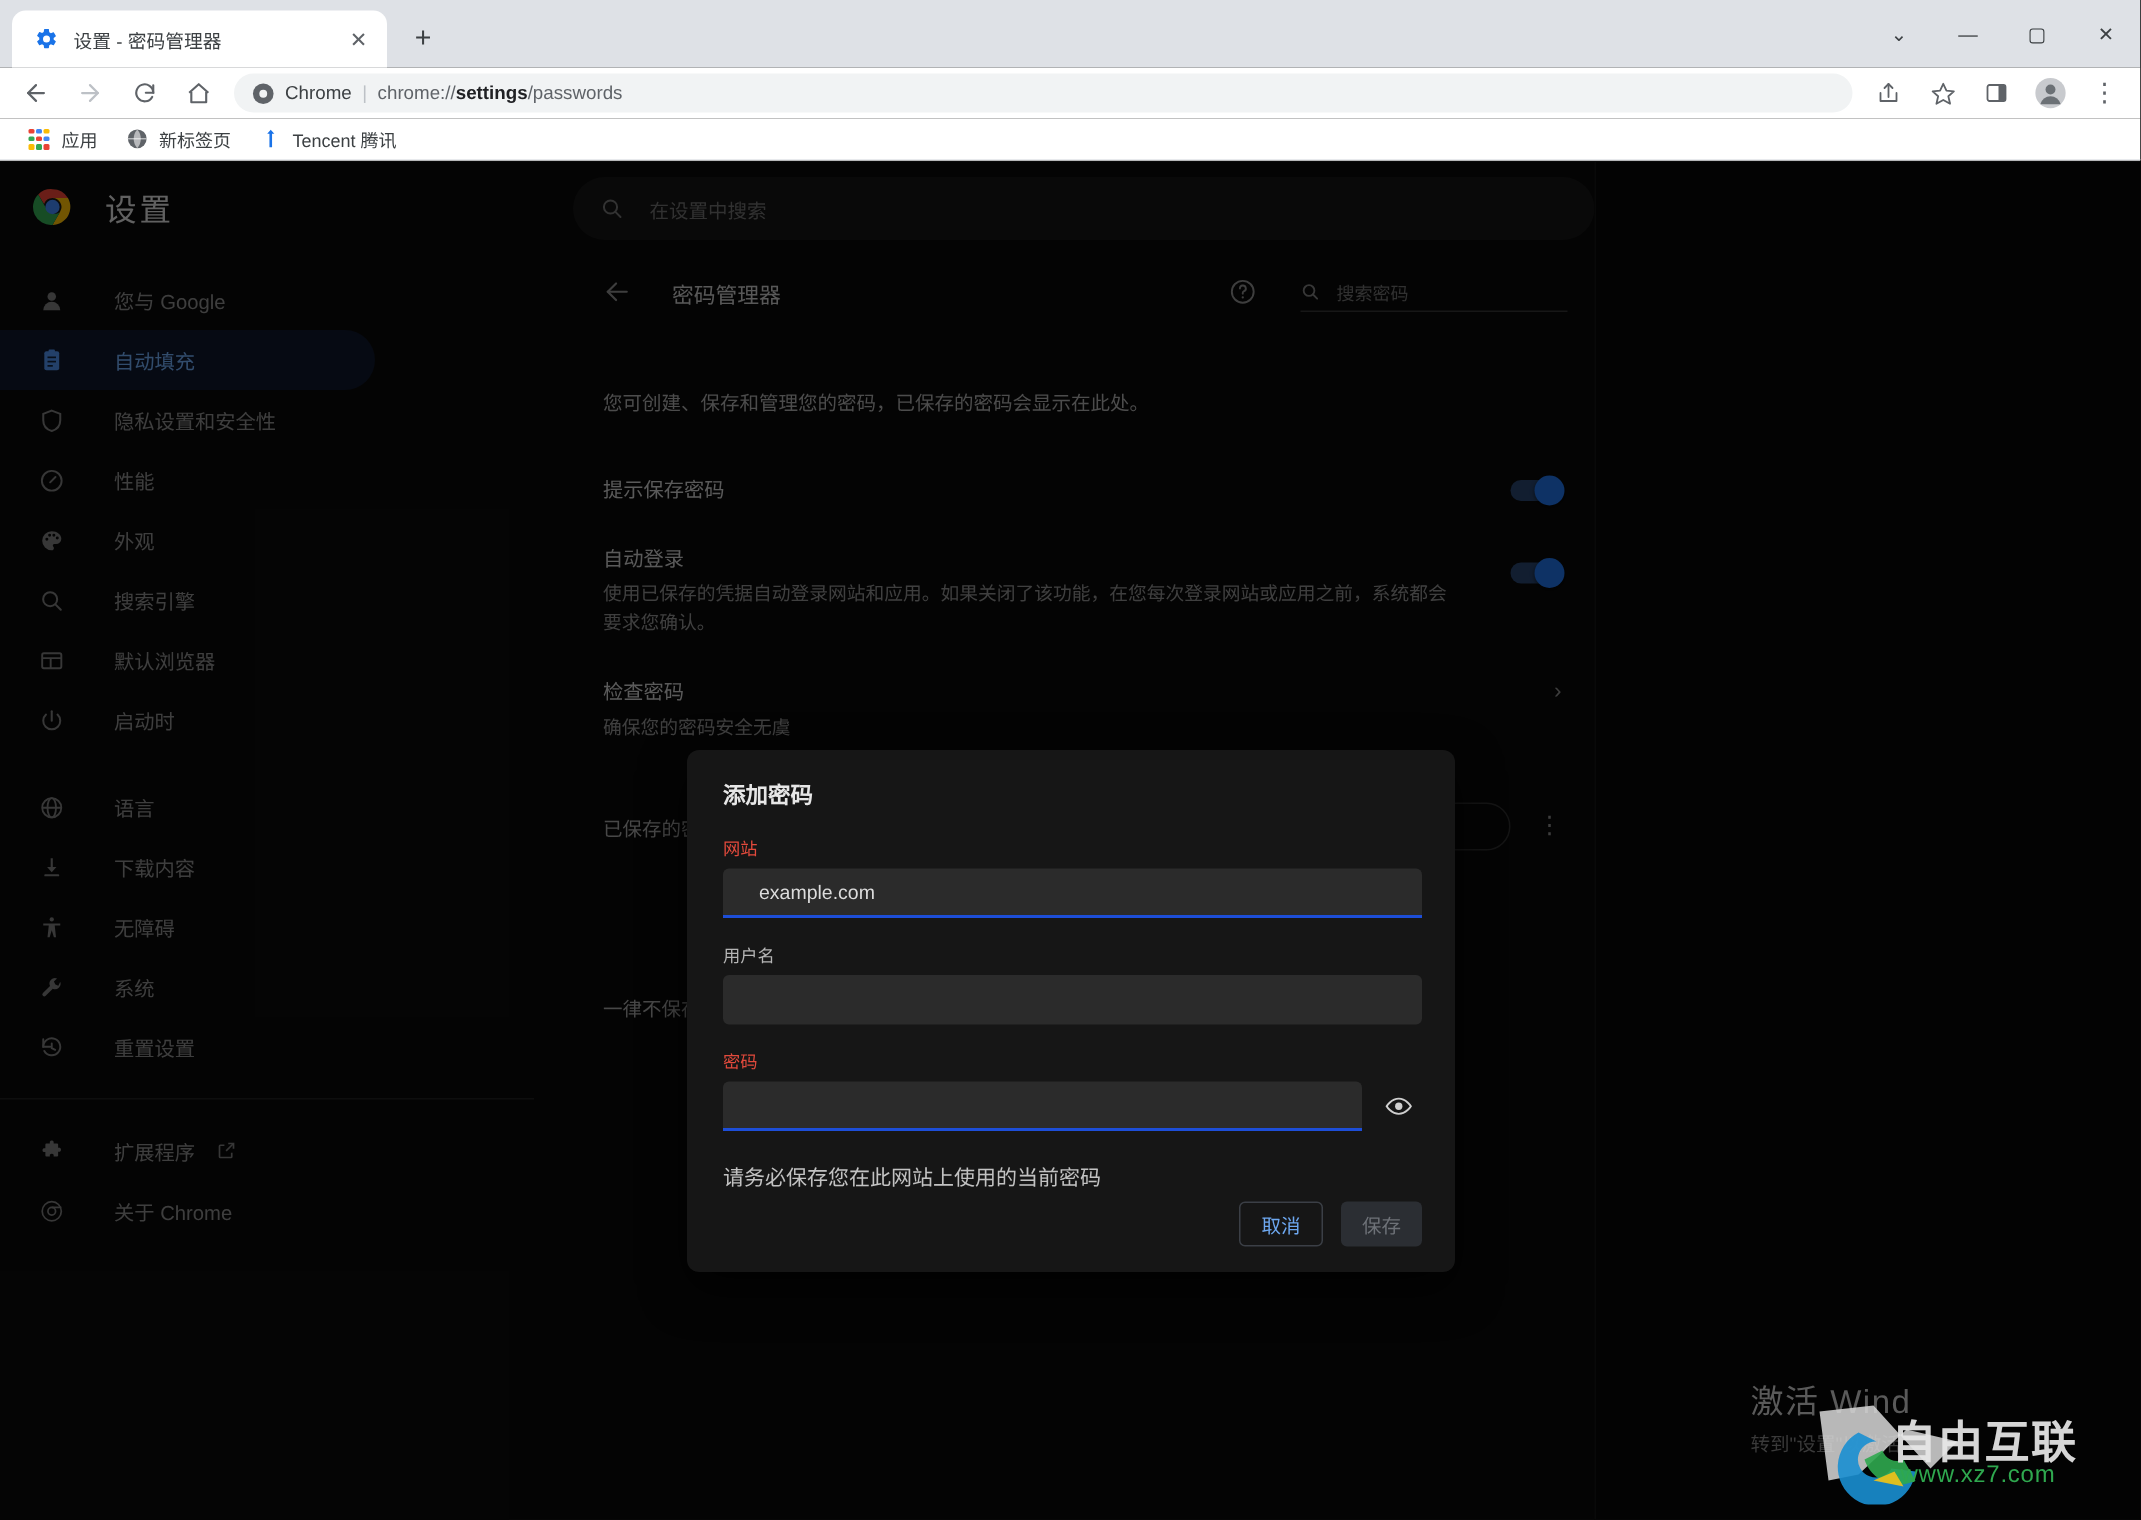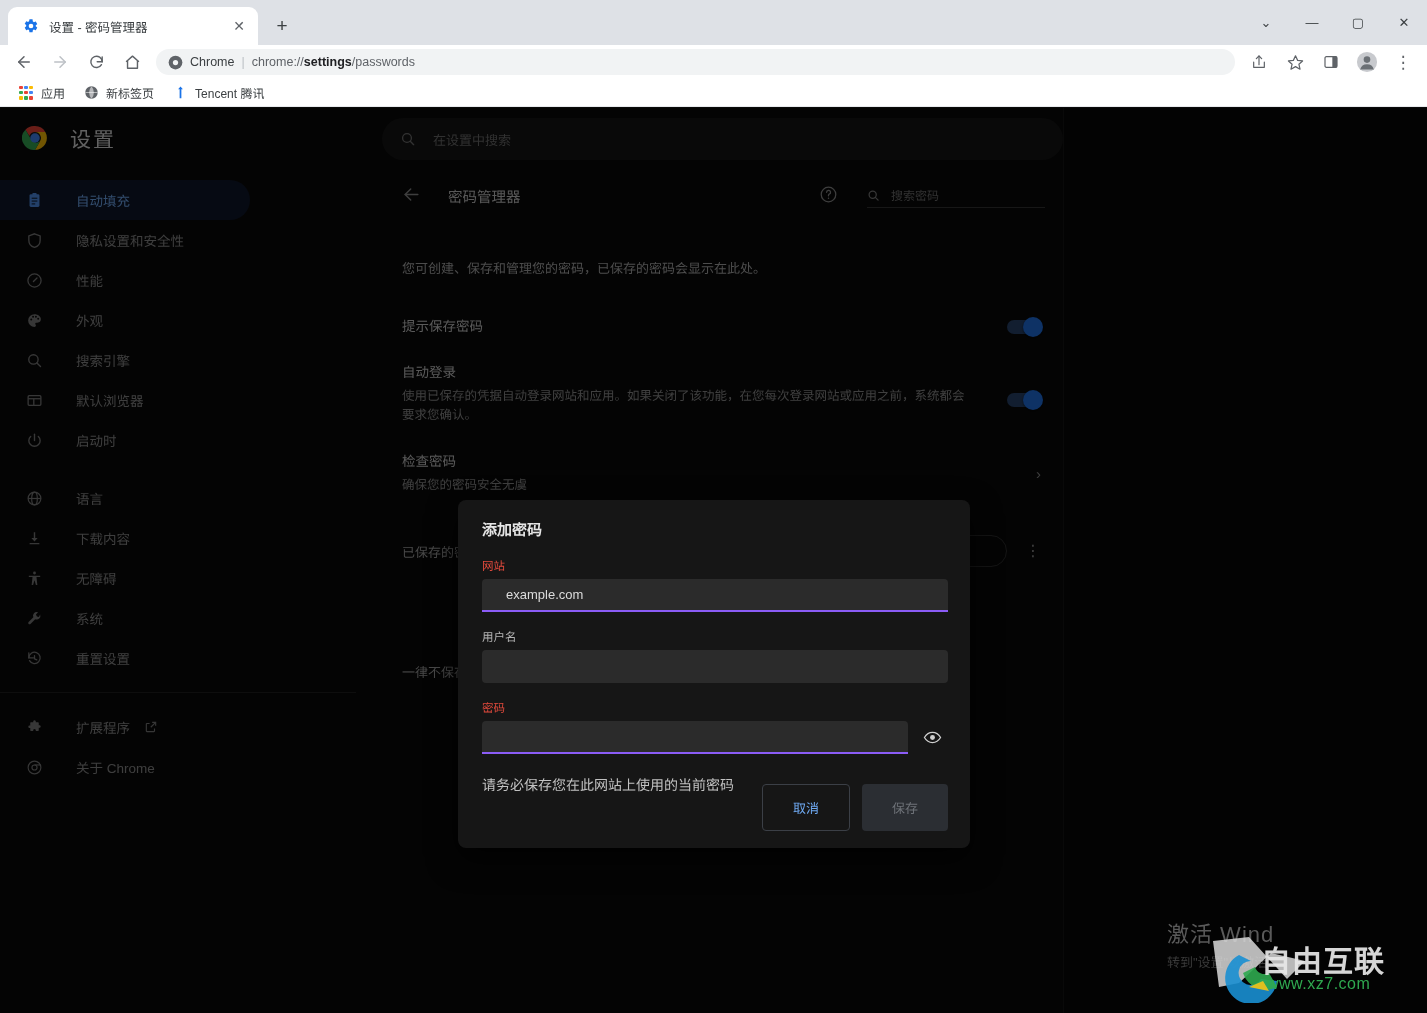--- a/index.html
+++ b/index.html
@@ -141,21 +141,21 @@
   .main-title { font-size: 14.5px; color: #c4c4c4; }
   .head-right { position: absolute; right: 18px; display: flex; align-items: center; }
   .help-ic { width: 20px; height: 20px; color: #8a8a8a; margin-right: 28px; }
   .pw-search { display: flex; align-items: center; width: 178px; border-bottom: 1px solid #333; height: 26px; }
   .pw-search-ic { width: 13px; height: 13px; color: #7b7b7b; margin-right: 11px; flex: 0 0 13px;}
   .pw-search-ph { font-size: 12px; color: #6d6d6d; }
 
   .intro { font-size: 13px; color: #a9a9a9; padding: 38px 0 0 22px; }
 
   .row {
-    display: flex; align-items: center; justify-content: space-between;
+    display: flex; align-items: flex-start; justify-content: space-between;
     padding: 0 22px 0 22px; margin-top: 30px;
   }
   .row-text { max-width: 580px; }
   .row-title { font-size: 13.5px; color: #c7c7c7; }
   .row-sub { font-size: 12.5px; color: #8d8d8d; margin-top: 6px; line-height: 1.55; }
 
   .toggle {
     width: 34px; height: 14px; border-radius: 7px; background: #28436b;
     position: relative; flex: 0 0 34px; margin-top: 4px;
   }
@@ -191,32 +191,32 @@
   .fld-label { font-size: 11.5px; color: #b5b5b5; margin-bottom: 6px; }
   .fld-label.err { color: #e24a3c; }
   .fld-wrap { display: flex; align-items: center; }
   .fld {
     flex: 1; height: 33px; background: #2b2b2b;
     border: none; border-radius: 4px 4px 0 0;
     color: #dcdcdc; font-size: 13px; padding: 0 10px;
     font-family: "Liberation Sans", sans-serif;
     outline: none;
   }
-  .fld.err { border-bottom: 2px solid #8b5cf6; padding-left: 24px; }
+  .fld.err { border-bottom: 2px solid #1d4ed8; padding-left: 24px; }
   .fld.plain { border-radius: 4px; margin-bottom: 0; }
   .eye-btn { width: 32px; height: 32px; display:flex; align-items:center; justify-content:center; color:#cfcfcf; margin-left: 8px; flex:0 0 32px;}
   .gap { height: 16px; }
   .hint { font-size: 14px; color: #c2c2c2; margin-top: 20px; }
   .dlg-actions {
     position: absolute; right: 22px; bottom: 17px; display: flex; align-items: center;
   }
   .btn {
-    height: 47px; border-radius: 4px; font-size: 13px;
+    height: 30px; border-radius: 4px; font-size: 13px;
     display: flex; align-items: center; justify-content: center;
-    padding: 0 30px; font-family: "Liberation Sans", sans-serif;
+    padding: 0 14px; font-family: "Liberation Sans", sans-serif;
   }
   .btn-cancel { border: 1px solid #3b3f46; color: #6ea8f0; background: transparent; margin-right: 12px; }
   .btn-save { background: #2b2e33; color: #6e7278; border: none; }
 
   
   .win-activate {
     position: absolute; right: 0px; bottom: 42px; width: 260px;
     text-align: left; pointer-events: none;
   }
   .wa-1 { font-size: 22px; color: #5a5a5a; letter-spacing: 1px; }
@@ -382,20 +382,29 @@
             <path d="M21.5 6.5A11 11 0 0 1 12 23l4.6-8A5.5 5.5 0 0 0 12 6.5z" fill="#fbbc05"></path>
             <path d="M12 23A11 11 0 0 1 3.2 4.3l4.6 8A5.5 5.5 0 0 0 16.6 15z" fill="#34a853"></path>
             <circle cx="12" cy="12" r="4.4" fill="#4285f4"></circle>
           </svg>
         </span>
         <span class="settings-title">设置</span>
       </div>
 
       <div class="nav">
 
+        <div class="nav-item">
+          <span class="ni-ico">
+            <svg width="17" height="17" viewBox="0 0 24 24" fill="currentColor">
+                <circle cx="12" cy="8" r="4"></circle>
+                <path d="M4 21a8 8 0 0 1 16 0z"></path>
+              </svg>
+          </span>
+          <span>您与 Google</span>
+        </div>
 
         <div class="nav-item active">
           <span class="ni-ico">
             <svg width="17" height="17" viewBox="0 0 24 24" fill="currentColor">
                 <rect x="5" y="3" width="14" height="18" rx="2"></rect>
                 <rect x="9" y="1.5" width="6" height="3.5" rx="1" fill="currentColor"></rect>
                 <rect x="8" y="8" width="8" height="1.6" fill="#12233a"></rect>
                 <rect x="8" y="12" width="8" height="1.6" fill="#12233a"></rect>
                 <rect x="8" y="16" width="5" height="1.6" fill="#12233a"></rect>
               </svg>

